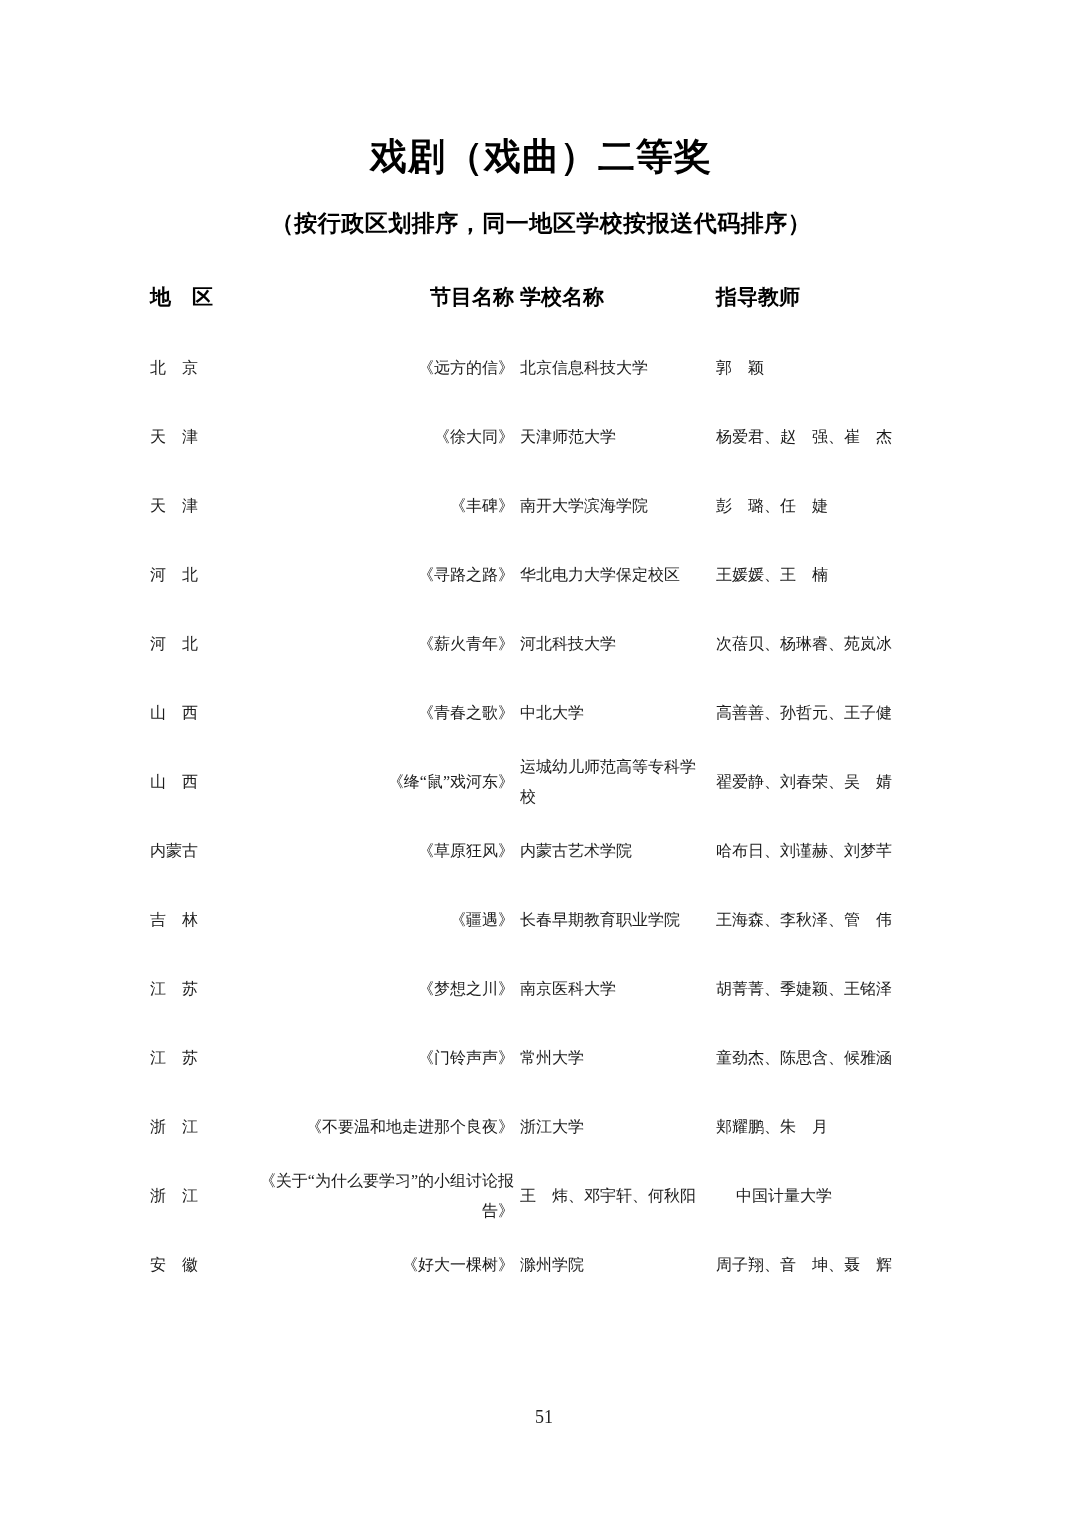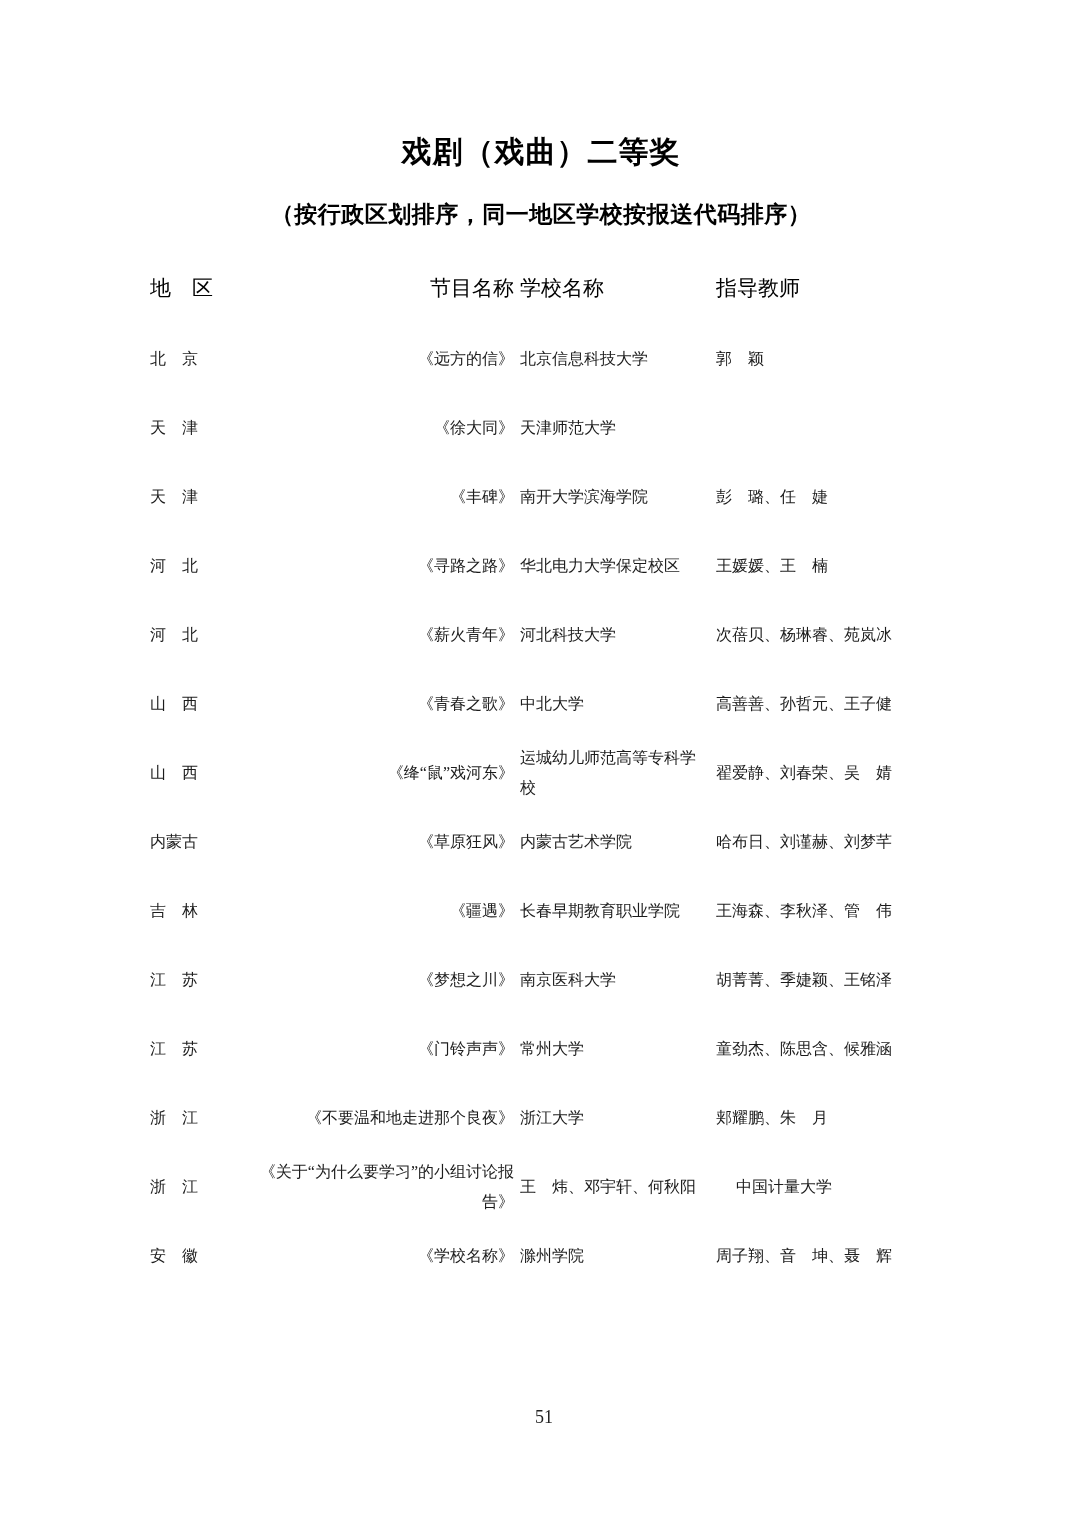--- a/index.html
+++ b/index.html
@@ -14,38 +14,38 @@
   }
   *{box-sizing:border-box;}
   .content{
     position:absolute;
     left:150px; right:148px; top:132px;
   }
   .doc-title{
     text-align:center;
     font-family:"Liberation Sans", sans-serif;
     font-weight:bold;
-    font-size:30px;
+    font-size:37px;
     letter-spacing:1px;
     color:#000;
     margin:0 0 26px 0;
   }
   .doc-subtitle{
     text-align:center;
     font-family:"Liberation Sans", sans-serif;
     font-weight:bold;
     font-size:23px;
     letter-spacing:0.5px;
     color:#000;
     margin:0 0 44px 0;
   }
   .thead{
     display:flex;
     font-family:"Liberation Sans", sans-serif;
-    font-weight:normal;
+    font-weight:bold;
     font-size:21px;
     color:#000;
     margin-bottom:22px;
   }
   .trow{
     display:flex;
     align-items:center;
     min-height:69px;
     font-size:16px;
     line-height:1.85;
@@ -84,20 +84,21 @@
       <div class="cell col-region">北　京</div>
       <div class="cell col-program">《远方的信》</div>
       <div class="cell col-school">北京信息科技大学</div>
       <div class="cell col-teachers">郭　颖</div>
     </div>
 
     <div class="trow">
       <div class="cell col-region">天　津</div>
       <div class="cell col-program">《徐大同》</div>
       <div class="cell col-school">天津师范大学</div>
+      <div class="cell col-teachers">杨爱君、赵　强、崔　杰</div>
     </div>
 
     <div class="trow">
       <div class="cell col-region">天　津</div>
       <div class="cell col-program">《丰碑》</div>
       <div class="cell col-school">南开大学滨海学院</div>
       <div class="cell col-teachers">彭　璐、任　婕</div>
     </div>
 
     <div class="trow">
@@ -165,21 +166,21 @@
 
     <div class="trow">
       <div class="cell col-region">浙　江</div>
       <div class="cell col-program">《关于“为什么要学习”的小组讨论报告》</div>
       <div class="cell col-teachers">王　炜、邓宇轩、何秋阳</div>
       <div class="cell col-school">中国计量大学</div>
     </div>
 
     <div class="trow">
       <div class="cell col-region">安　徽</div>
-      <div class="cell col-program">《学校名称》</div>
+      <div class="cell col-program">《好大一棵树》</div>
       <div class="cell col-school">滁州学院</div>
       <div class="cell col-teachers">周子翔、音　坤、聂　辉</div>
     </div>
 
   </div>
 
   <div class="page-number">51</div>
 </div>
 
 </body></html>

